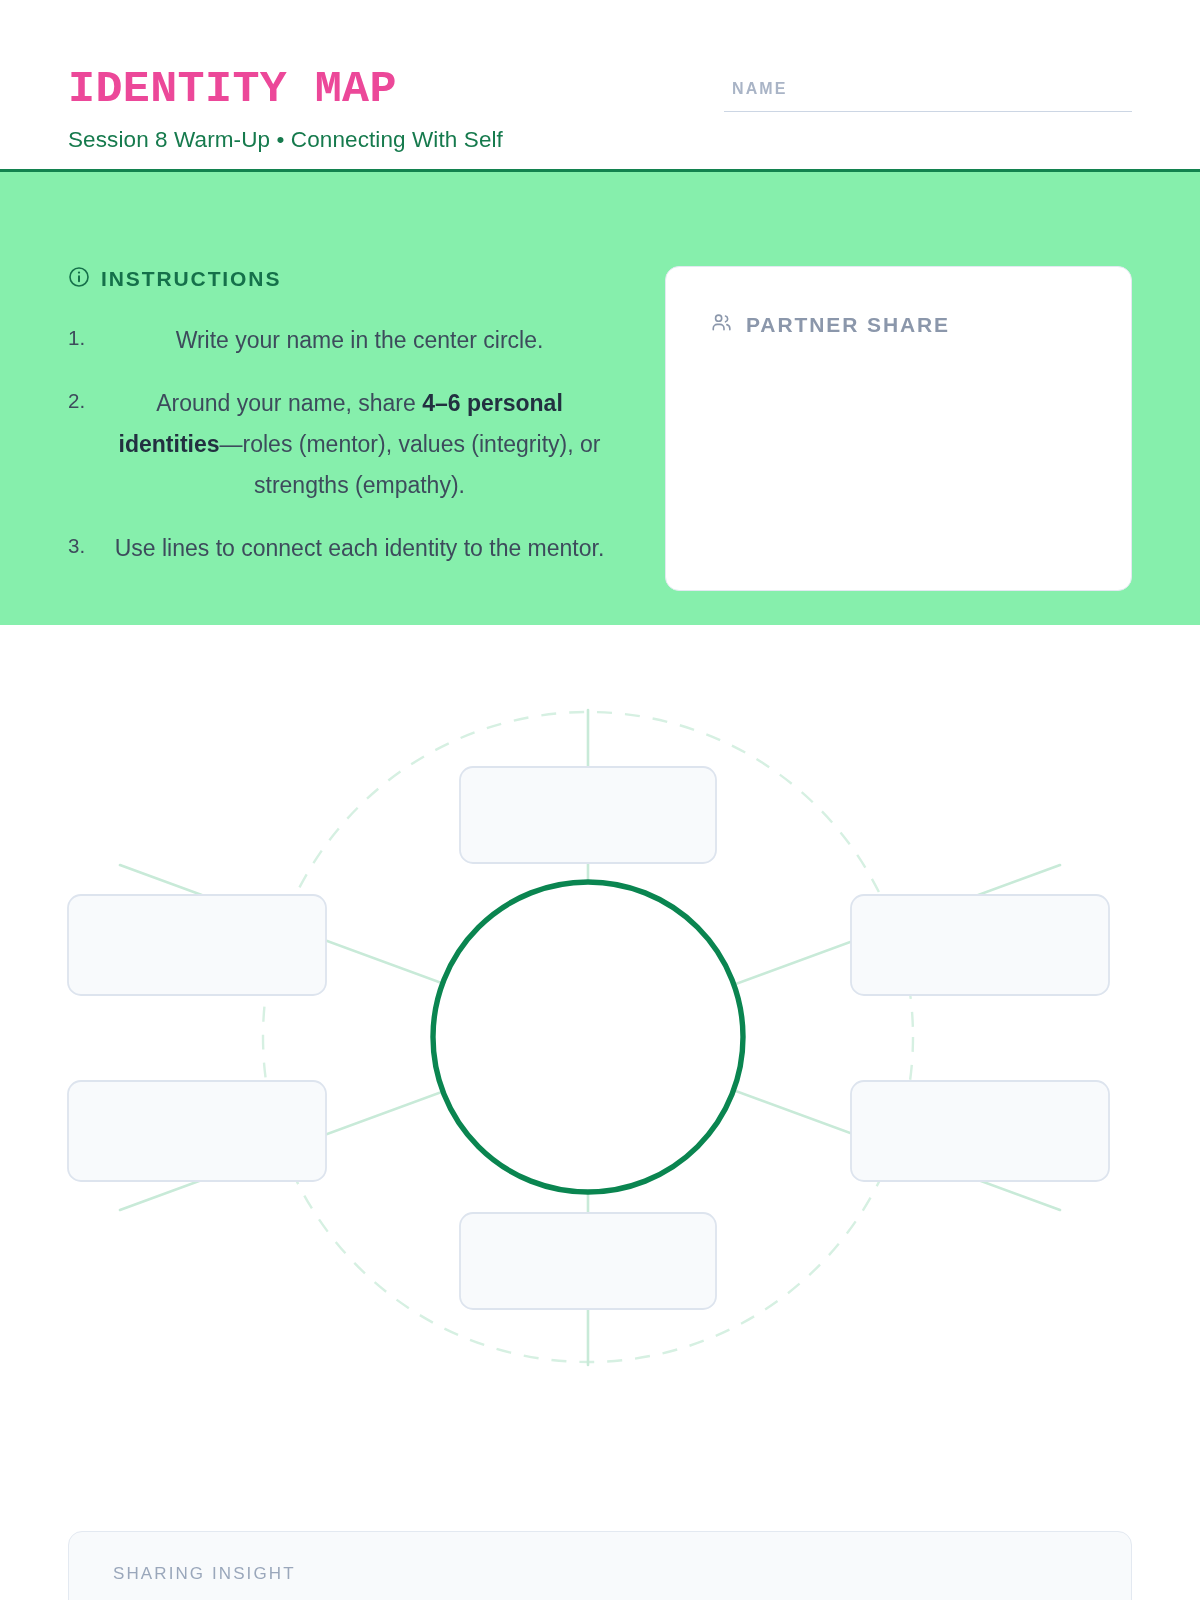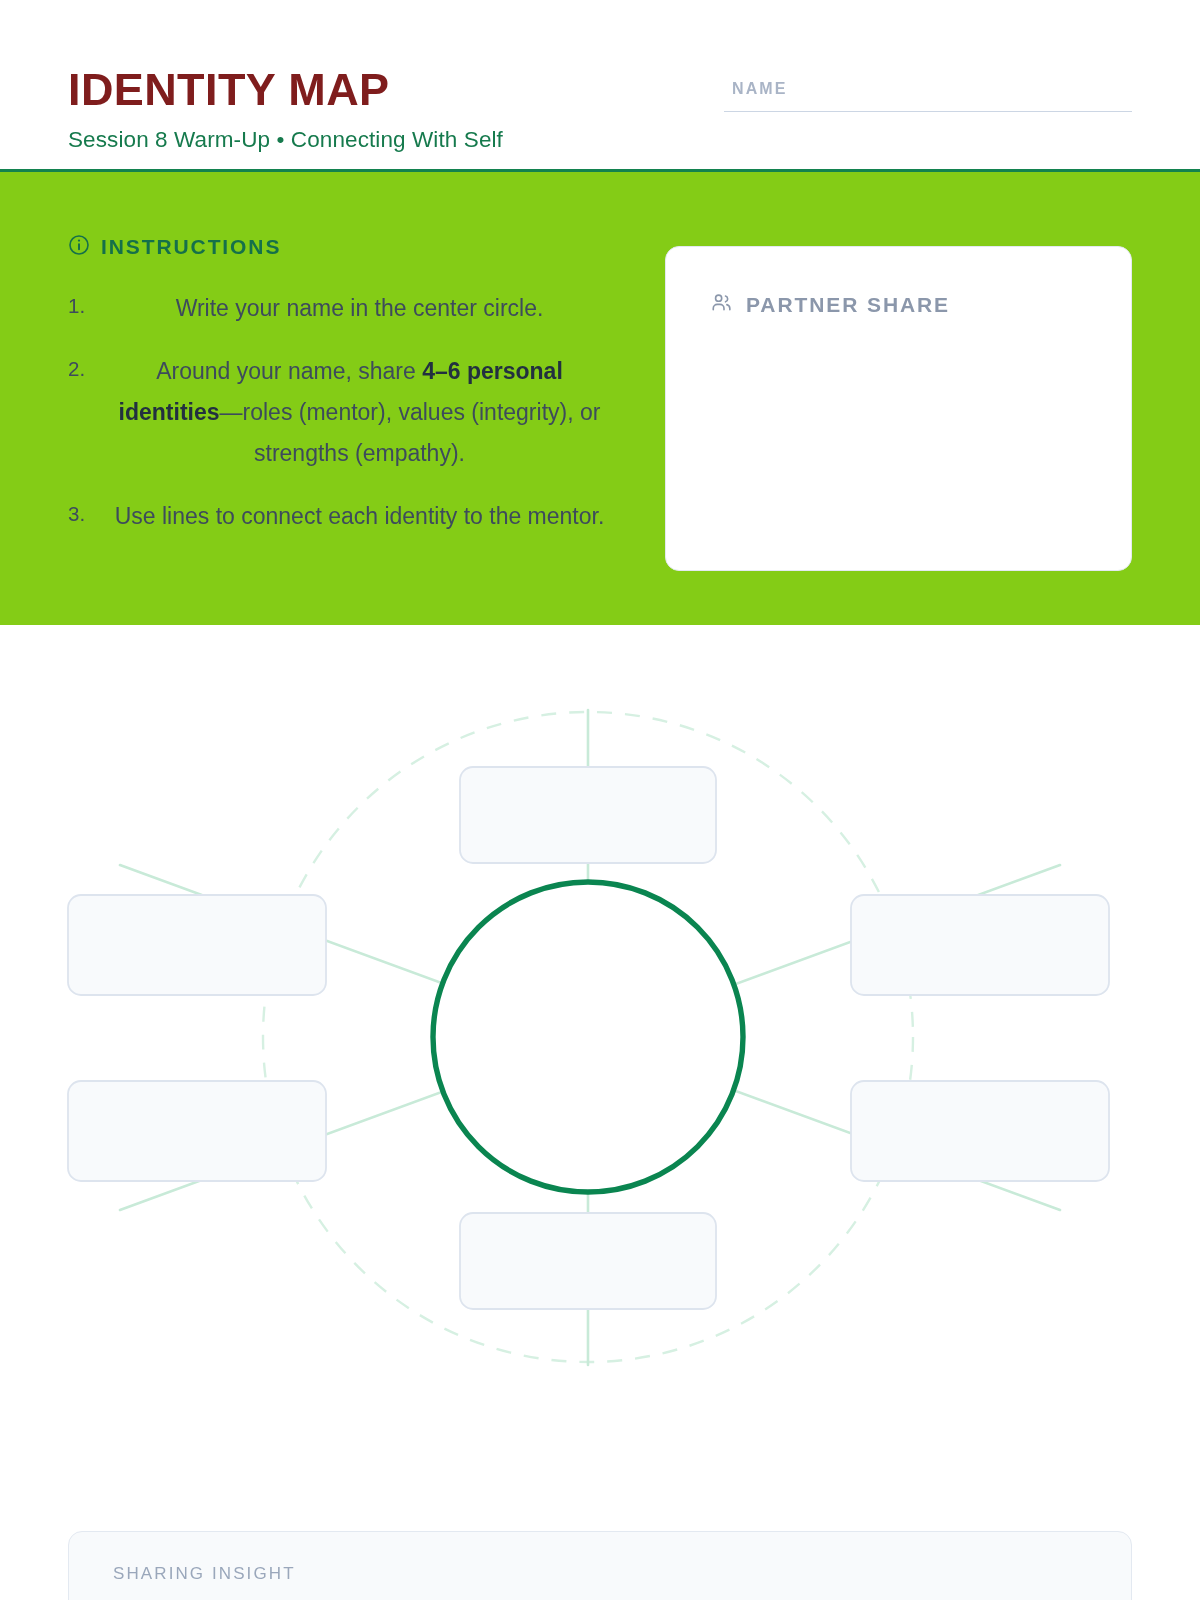--- a/index.html
+++ b/index.html
@@ -19,24 +19,24 @@
   .header {
     padding: 58px 68px 0 68px;
     display: flex;
     align-items: flex-start;
     justify-content: space-between;
     height: 169px;
     box-sizing: border-box;
   }
   .header-left { padding-top: 8px; }
   .sheet-title {
-    font-family: Liberation Sans, sans-serif;
+    font-family: Liberation Mono, monospace;
     font-size: 45px;
     font-weight: bold;
-    color: #7f1d1d;
+    color: #ec4899;
     letter-spacing: 0.4px;
     line-height: 1.05;
     margin: 0;
   }
   .sheet-subtitle {
     font-size: 22.5px;
     color: #167a4d;
     font-weight: 500;
     margin-top: 14px;
     letter-spacing: 0.1px;
@@ -59,24 +59,24 @@
   }
 
   .header-rule {
     height: 3px;
     background: #13824f;
     width: 100%;
   }
 
   
   .band {
-    background: #84cc16;
+    background: #86efac;
     height: 453px;
     box-sizing: border-box;
-    padding: 62px 68px 0 68px;
+    padding: 94px 68px 0 68px;
     display: flex;
     gap: 52px;
   }
   .instructions { width: 545px; flex: none; }
   .section-head {
     display: flex;
     align-items: center;
     gap: 11px;
     margin-bottom: 28px;
   }
@@ -114,21 +114,20 @@
   ol.steps li b { color: #223040; font-weight: bold; }
 
   .partner-card {
     flex: 1;
     background: #ffffff;
     border: 1.5px solid #e3e9f1;
     border-radius: 14px;
     padding: 44px 44px 0 44px;
     box-sizing: border-box;
     height: 325px;
-    margin-top: 12px;
   }
   .partner-head {
     display: flex;
     align-items: center;
     gap: 13px;
     margin-bottom: 27px;
   }
   .partner-head .title {
     font-size: 21px;
     font-weight: bold;

